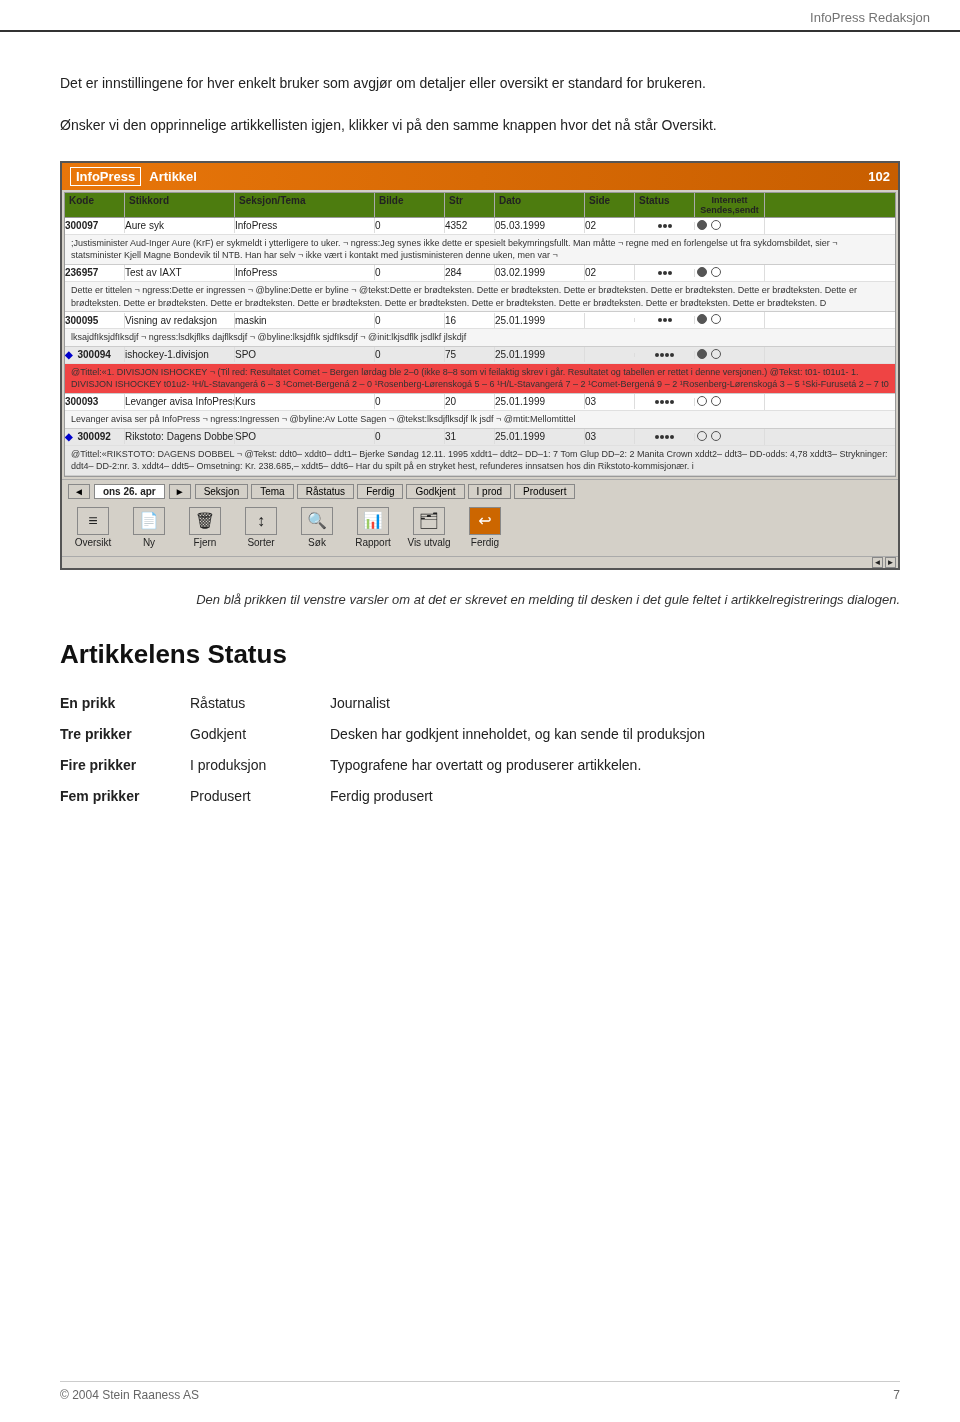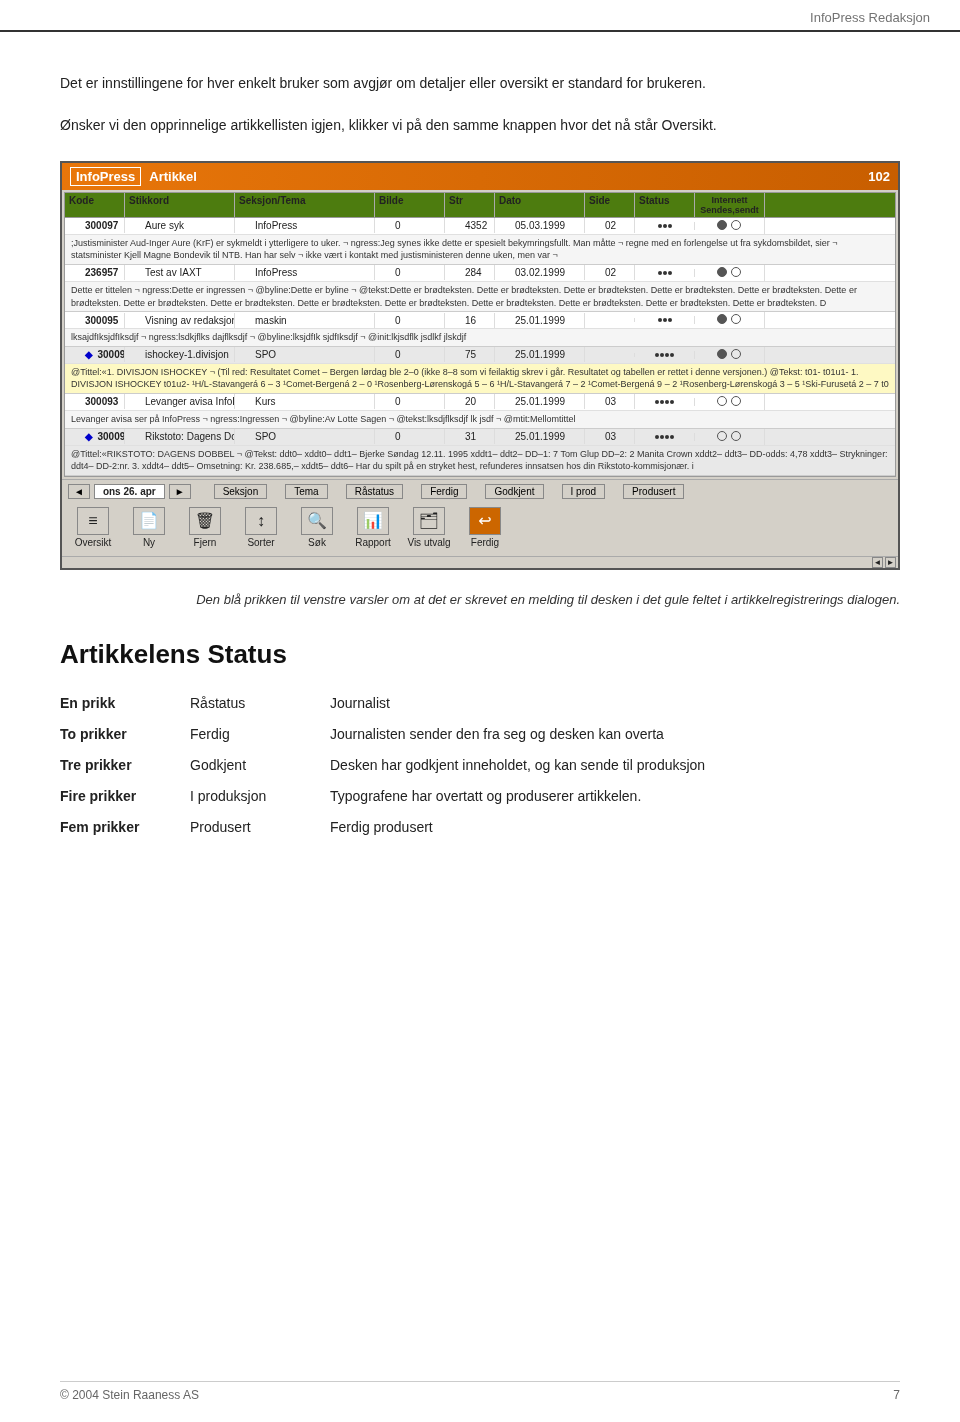--- a/index.html
+++ b/index.html
@@ -108,21 +108,21 @@
       grid-template-columns: 60px 110px 140px 70px 50px 90px 50px 60px 70px;
       background: #fff;
       align-items: center;
     }
 
     .article-main.highlighted {
       background: #e8e8e8;
     }
 
     .article-cell {
-      padding: 2px 20px;
+      padding: 2px 0;
       border-right: 1px solid #ddd;
       font-size: 10px;
       overflow: hidden;
       white-space: nowrap;
     }
 
     .article-cell.kode { font-weight: bold; }
 
     .article-detail {
       background: #f5f5f5;
@@ -193,22 +193,21 @@
     .nav-date {
       background: #fff;
       border: 1px solid #888;
       padding: 1px 8px;
       font-size: 10px;
       font-weight: bold;
     }
 
     .filter-btns {
       display: flex;
-      gap: 18px;
-      margin-left: 19px;
+      gap: 3px;
     }
 
     .filter-btn {
       background: #d4d0c8;
       border: 1px solid #888;
       padding: 1px 8px;
       font-size: 10px;
       cursor: pointer;
     }
 
@@ -462,21 +461,21 @@
                 <span class="dot"></span>
                 <span class="dot"></span>
                 <span class="dot"></span>
                 <span class="dot"></span>
               </div>
           </div>
           <div class="article-cell">
             <span class="radio-filled"></span><span class="radio-circle"></span>
           </div>
         </div>
-        <div class="article-detail" style="background:#fef9c3;">
+        <div class="article-detail" style="background:#ef4444;">
           @Tittel:«1. DIVISJON ISHOCKEY ¬ (Til red: Resultatet Comet – Bergen lørdag ble 2–0 (ikke 8–8 som vi feilaktig skrev i går. Resultatet og tabellen er rettet i denne versjonen.) @Tekst: t01- t01u1- 1. DIVISJON ISHOCKEY t01u2- ¹H/L-Stavangerá 6 – 3 ¹Comet-Bergená 2 – 0 ¹Rosenberg-Lørenskogá 5 – 6 ¹H/L-Stavangerá 7 – 2 ¹Comet-Bergená 9 – 2 ¹Rosenberg-Lørenskogá 3 – 5 ¹Ski-Furusetá 2 – 7 t0
         </div>
       </div>
 
       <div class="article-row">
         <div class="article-main">
           <div class="article-cell kode">300093</div>
           <div class="article-cell">Levanger avisa InfoPress</div>
           <div class="article-cell">Kurs</div>
           <div class="article-cell">0</div>
@@ -586,25 +585,20 @@
   <p class="caption-text">Den blå prikken til venstre varsler om at det er skrevet en melding til desken i det gule feltet i artikkelregistrerings dialogen.</p>
 
   <div class="status-section">
     <h2>Artikkelens Status</h2>
     <table class="status-table">
       <tbody>
         <tr>
           <td><strong>En prikk</strong></td>
           <td>Råstatus</td>
           <td>Journalist</td>
-        </tr>
-        <tr>
-          <td><strong>To prikker</strong></td>
-          <td>Ferdig</td>
-          <td>Journalisten sender den fra seg og desken kan overta</td>
         </tr>
         <tr>
           <td><strong>Tre prikker</strong></td>
           <td>Godkjent</td>
           <td>Desken har godkjent inneholdet, og kan sende til produksjon</td>
         </tr>
         <tr>
           <td><strong>Fire prikker</strong></td>
           <td>I produksjon</td>
           <td>Typografene har overtatt og produserer artikkelen.</td>

